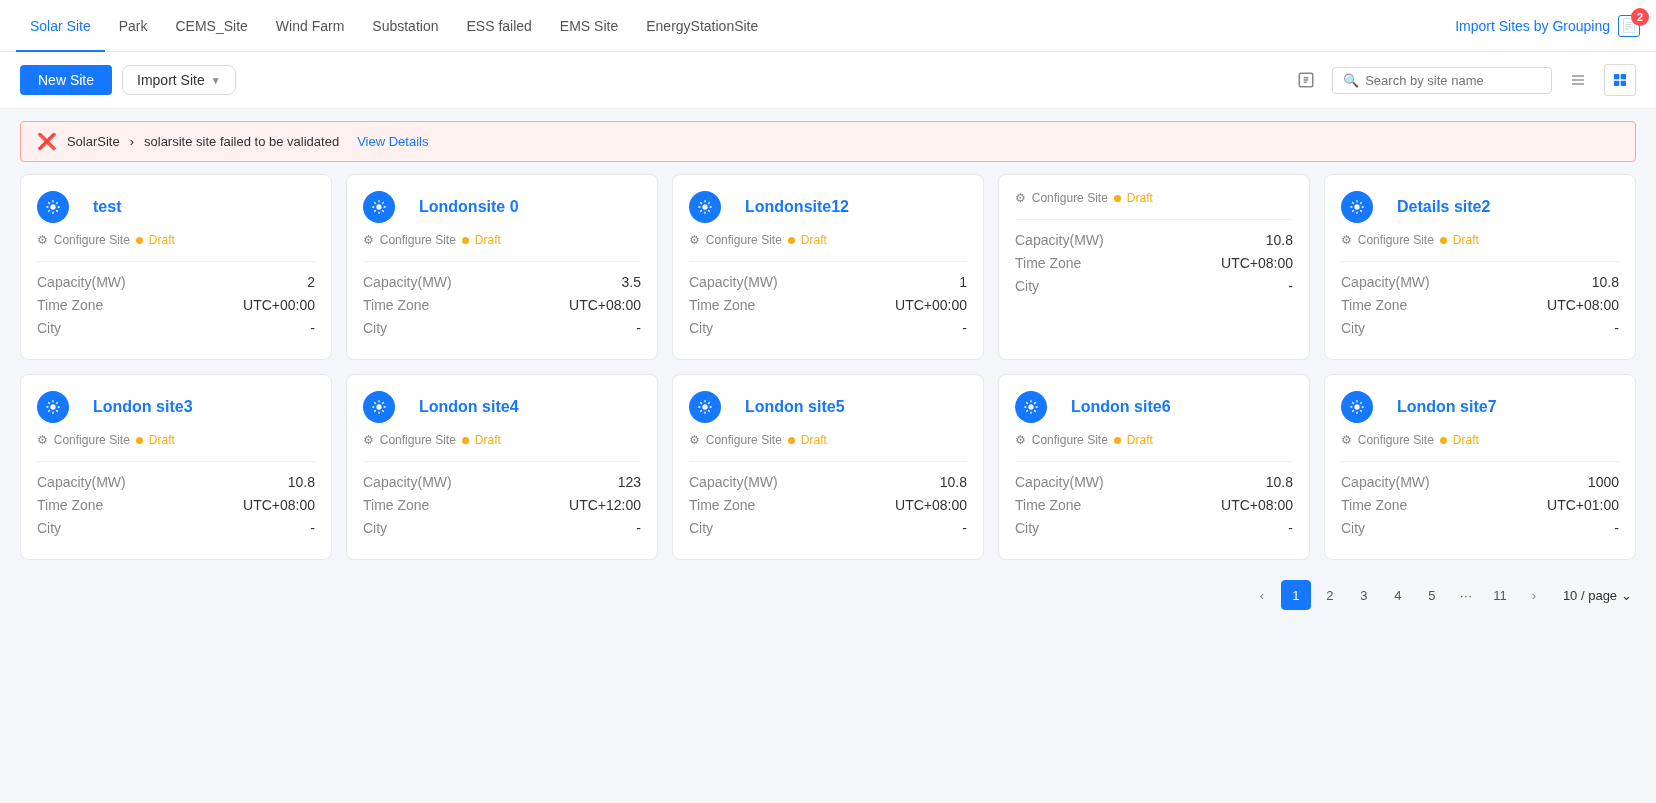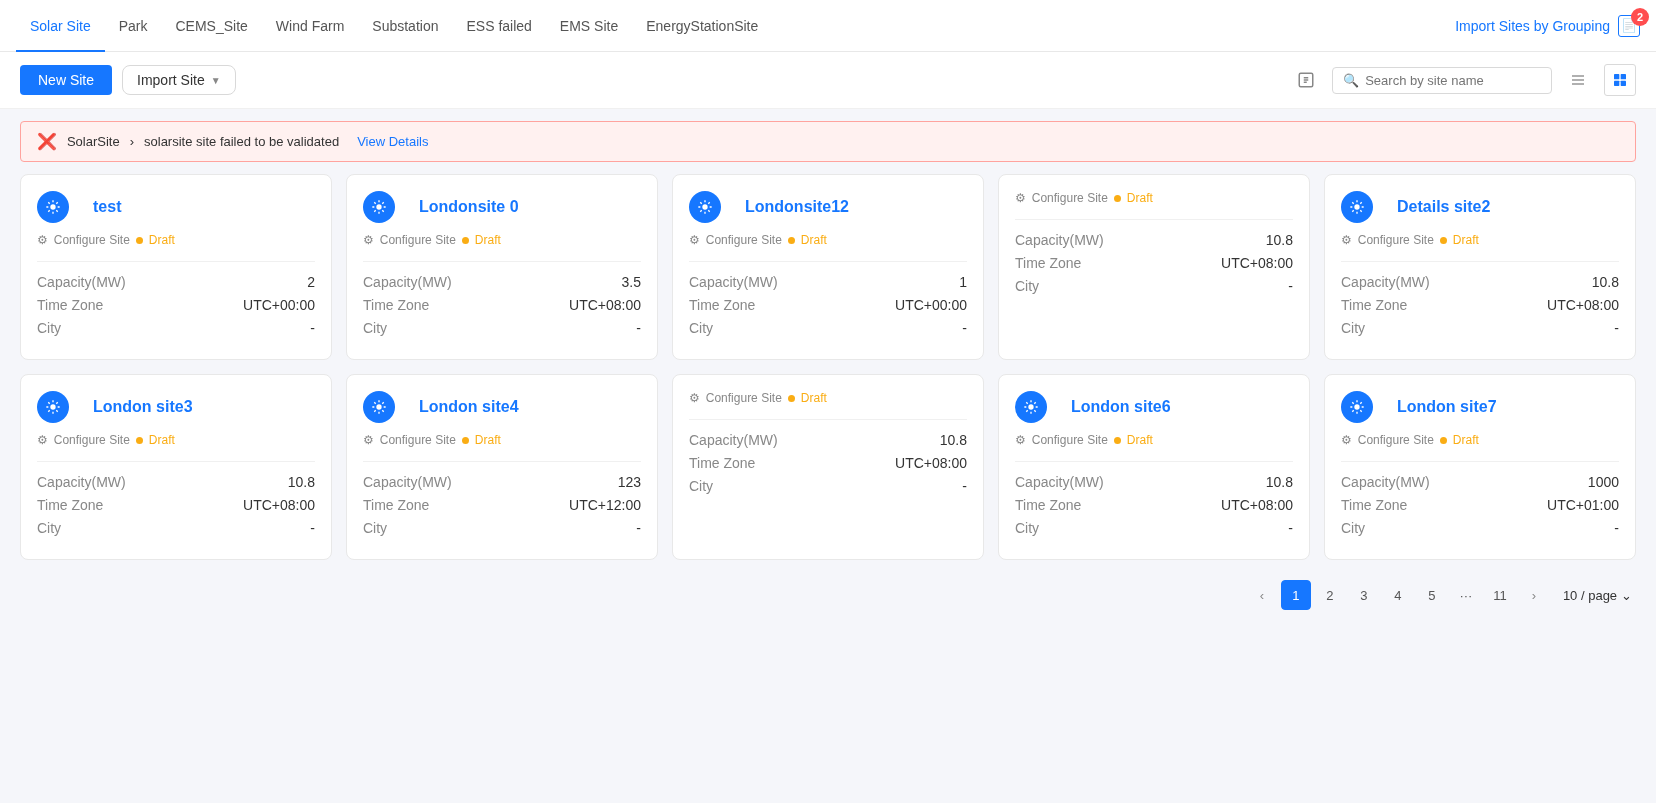--- a/index.html
+++ b/index.html
@@ -538,20 +538,29 @@
     <div class="card-row">
       <span class="label">Time Zone</span>
       <span class="value">UTC+12:00</span>
     </div>
     <div class="card-row">
       <span class="label">City</span>
       <span class="value">-</span>
     </div>
   </div>
     <div class="site-card">
+    <div class="card-header">
+      <div class="site-icon">
+        <svg width="16" height="16" viewBox="0 0 24 24" fill="white">
+          <circle cx="12" cy="12" r="4"></circle>
+          <path d="M12 2v3M12 19v3M2 12h3M19 12h3M4.93 4.93l2.12 2.12M16.95 16.95l2.12 2.12M4.93 19.07l2.12-2.12M16.95 7.05l2.12-2.12" stroke="white" stroke-width="2" fill="none"></path>
+        </svg>
+      </div>
+      <span class="site-name">London site5</span>
+    </div>
     <div class="card-sub">
       <span class="configure-icon">⚙</span>
       <span>Configure Site</span>
       <span class="dot-draft"></span>
       <span class="draft-label">Draft</span>
     </div>
     <hr class="card-divider">
     <div class="card-row">
       <span class="label">Capacity(MW)</span>
       <span class="value">10.8</span>

